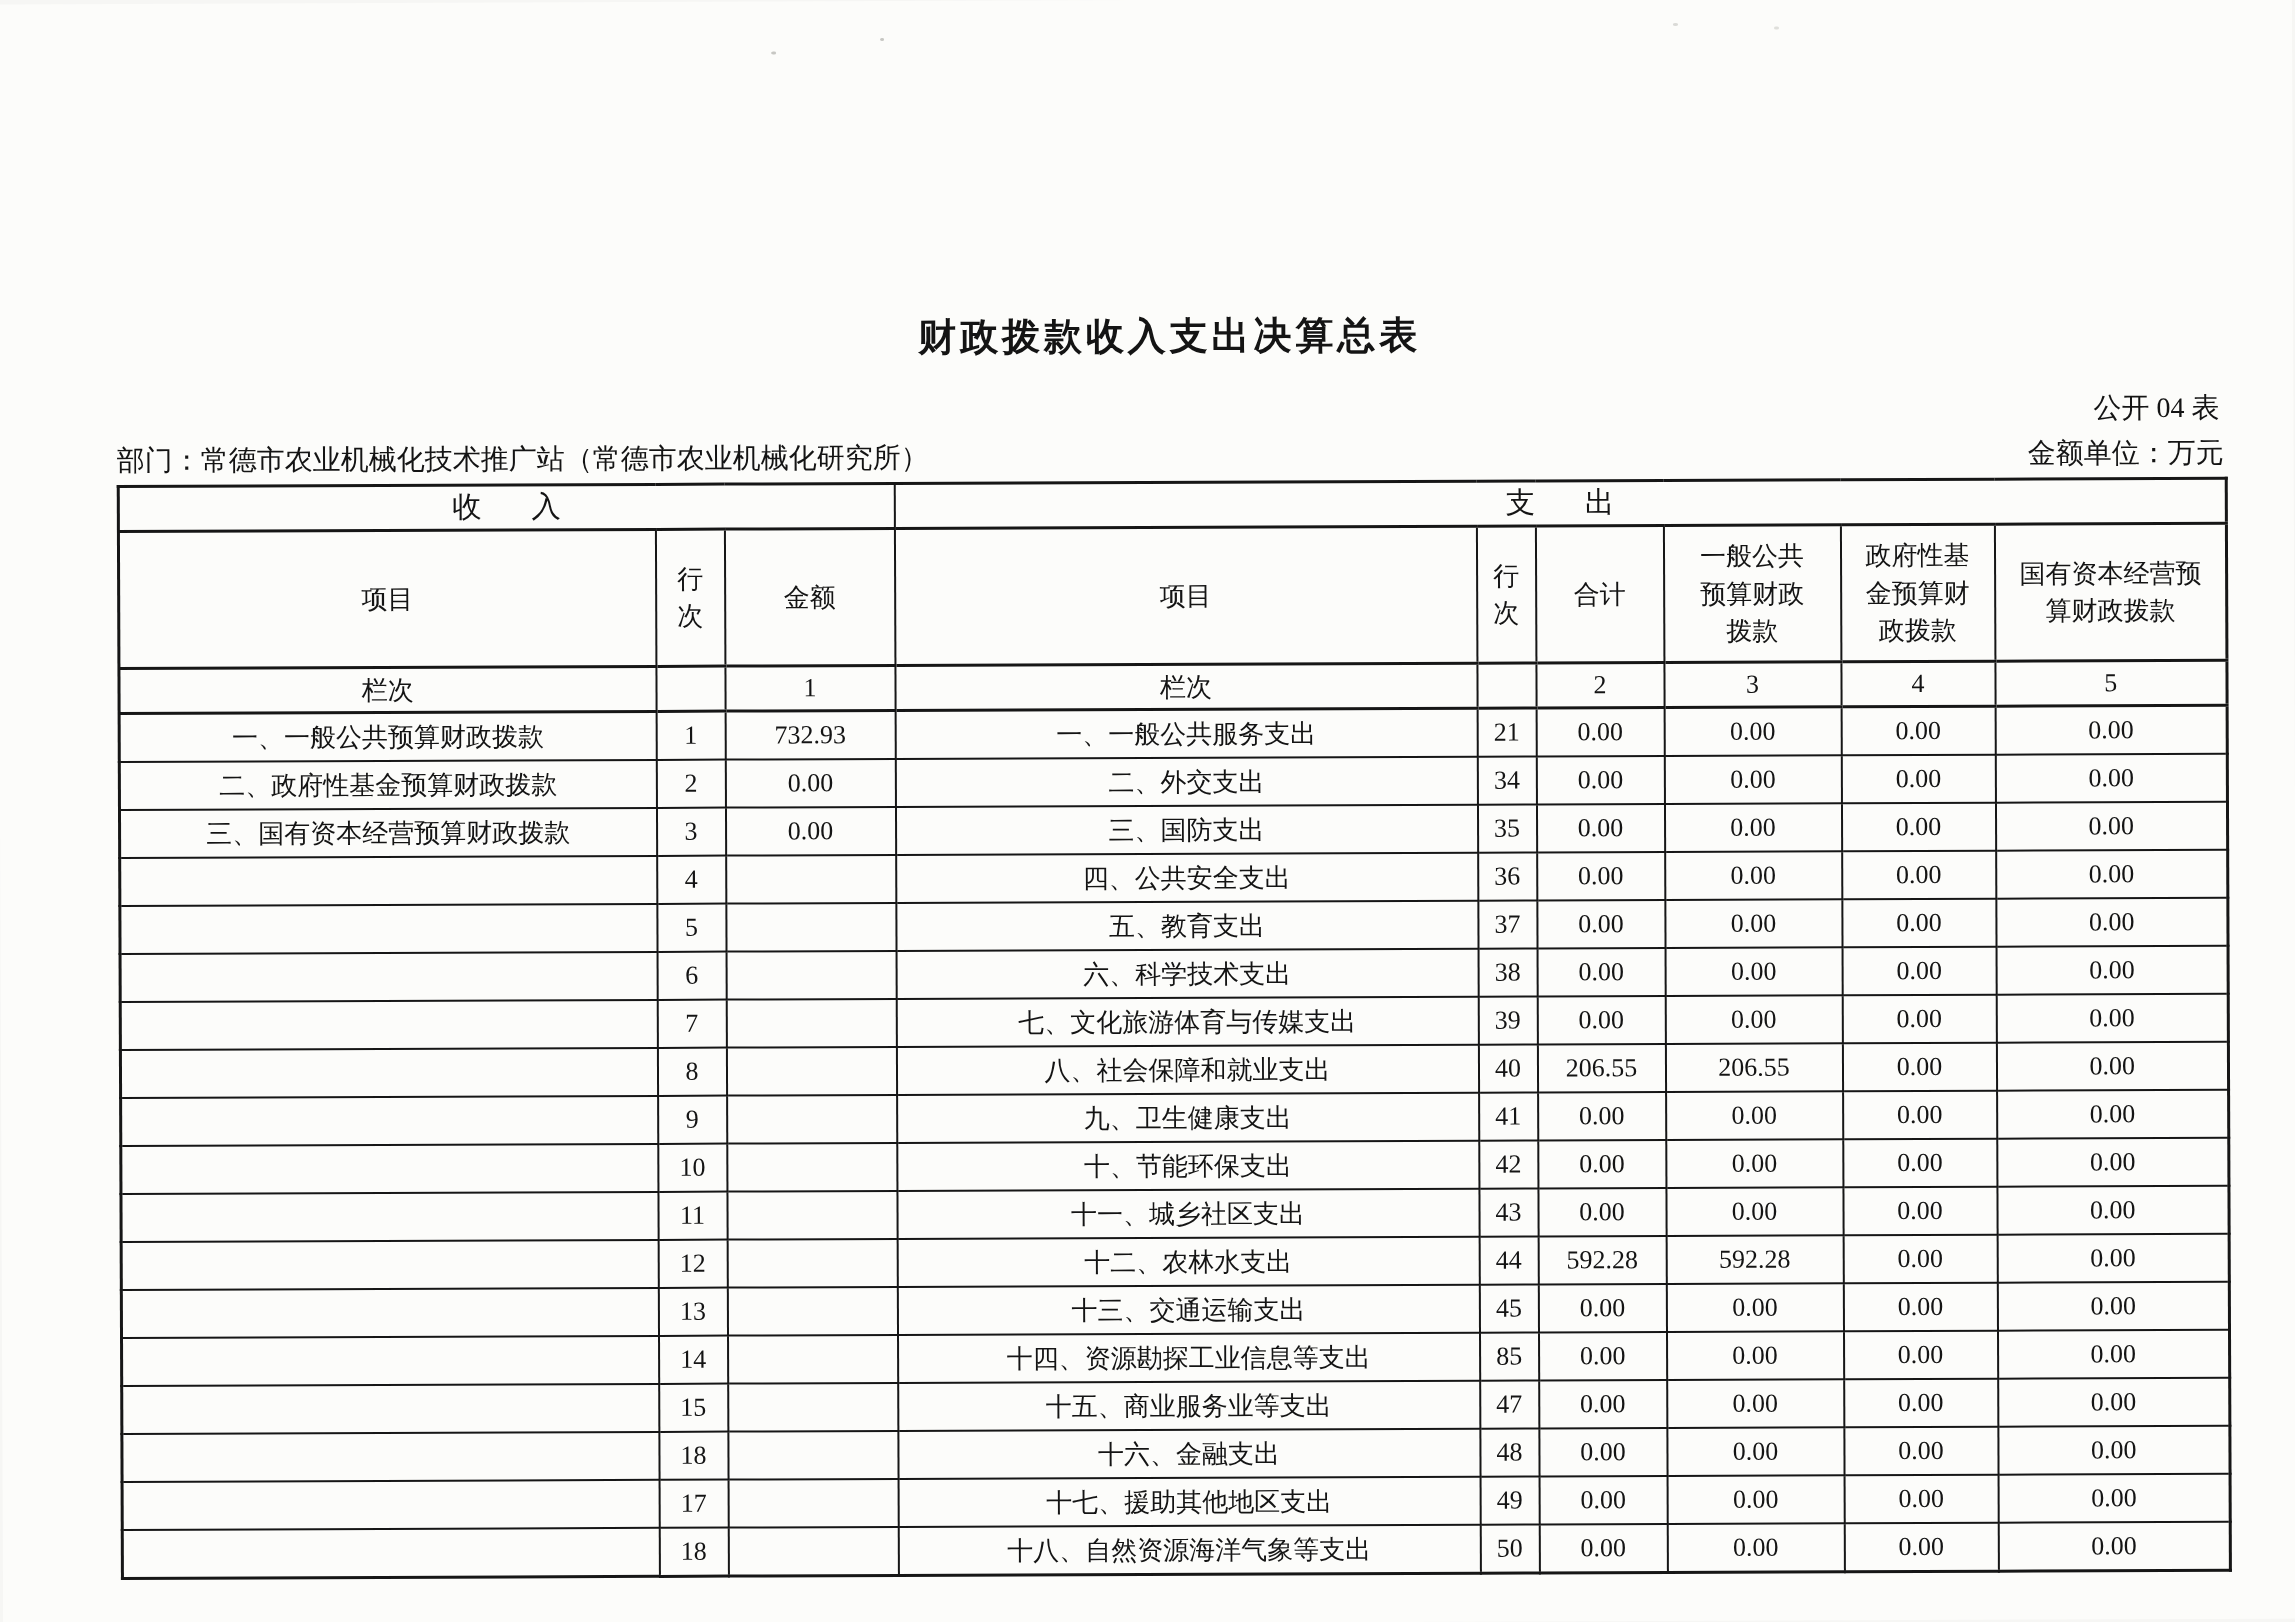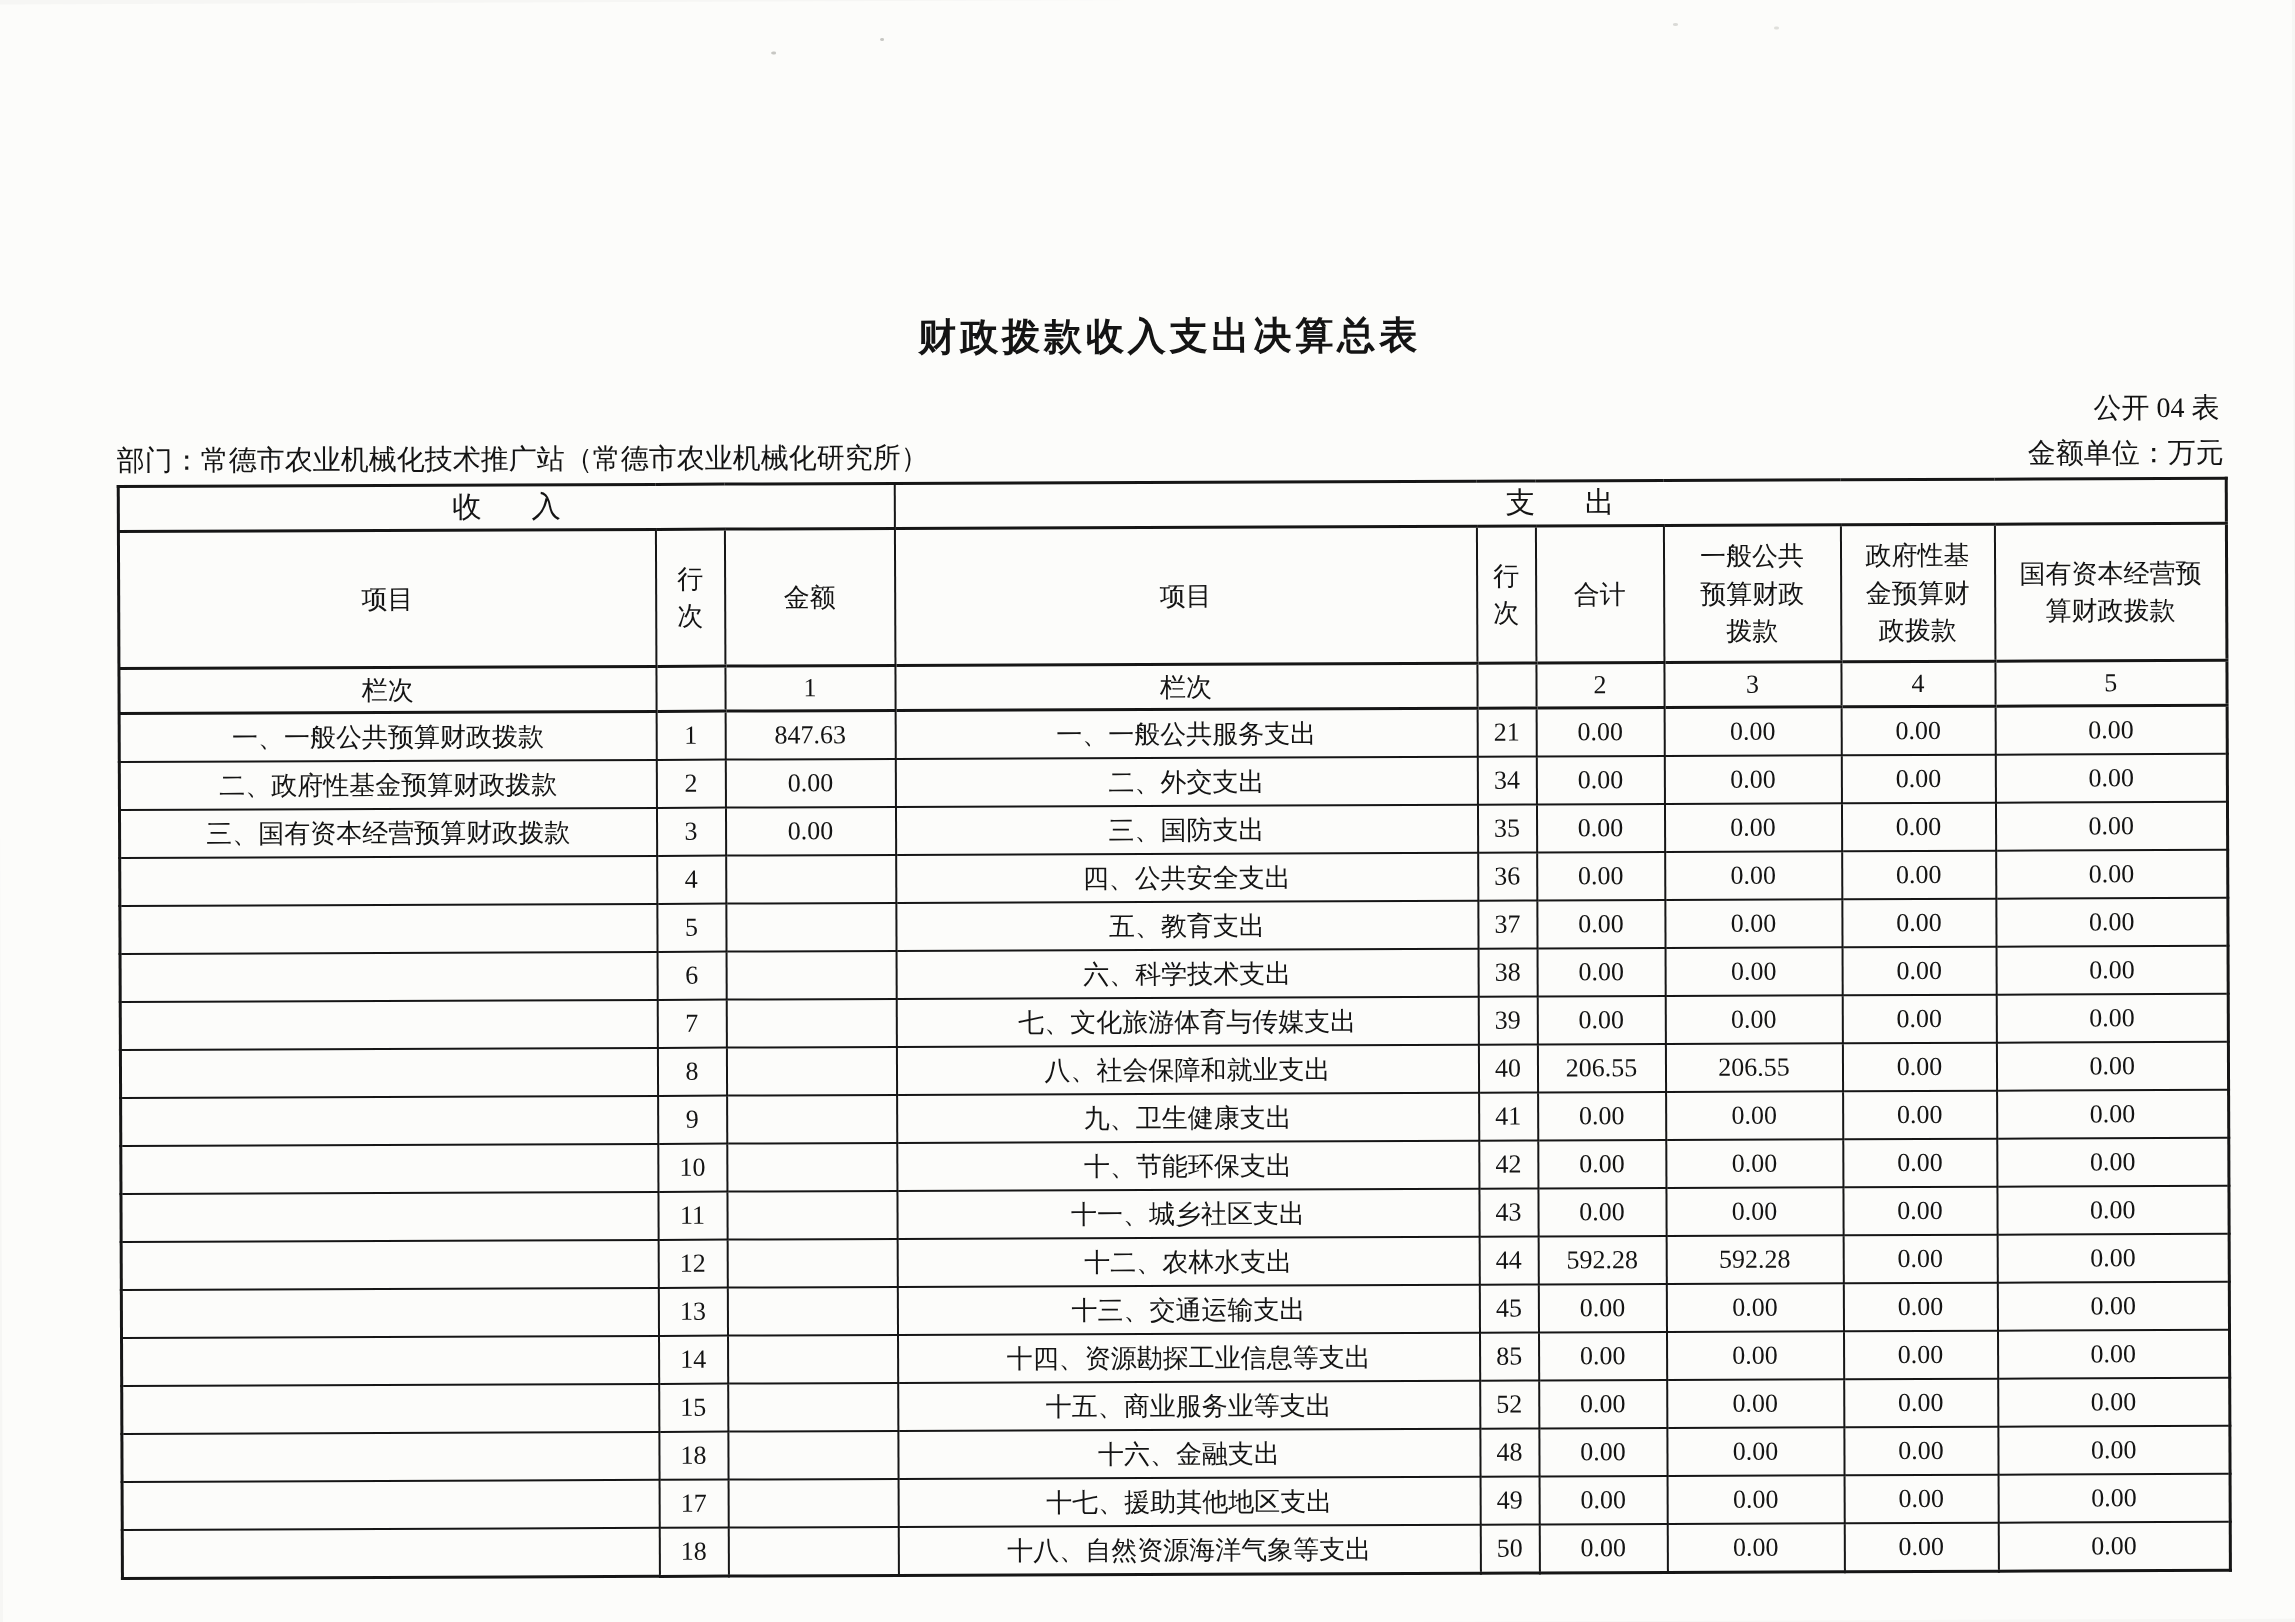--- a/index.html
+++ b/index.html
@@ -133,21 +133,21 @@
           <td>2</td>
           <td>3</td>
           <td>4</td>
           <td>5</td>
         </tr>
       </thead>
       <tbody id="table-body">
           <tr>
             <td class="item">一、一般公共预算财政拨款</td>
             <td>1</td>
-            <td class="num">847.63</td>
+            <td class="num">732.93</td>
             <td class="item">一、一般公共服务支出</td>
             <td>21</td>
             <td class="num">0.00</td>
             <td class="num">0.00</td>
             <td class="num">0.00</td>
             <td class="num">0.00</td>
           </tr>
           <tr>
             <td class="item">二、政府性基金预算财政拨款</td>
             <td>2</td>
@@ -289,21 +289,21 @@
             <td class="num">0.00</td>
             <td class="num">0.00</td>
             <td class="num">0.00</td>
             <td class="num">0.00</td>
           </tr>
           <tr>
             <td class="item"></td>
             <td>15</td>
             <td class="num"></td>
             <td class="item">十五、商业服务业等支出</td>
-            <td>52</td>
+            <td>47</td>
             <td class="num">0.00</td>
             <td class="num">0.00</td>
             <td class="num">0.00</td>
             <td class="num">0.00</td>
           </tr>
           <tr>
             <td class="item"></td>
             <td>18</td>
             <td class="num"></td>
             <td class="item">十六、金融支出</td>

